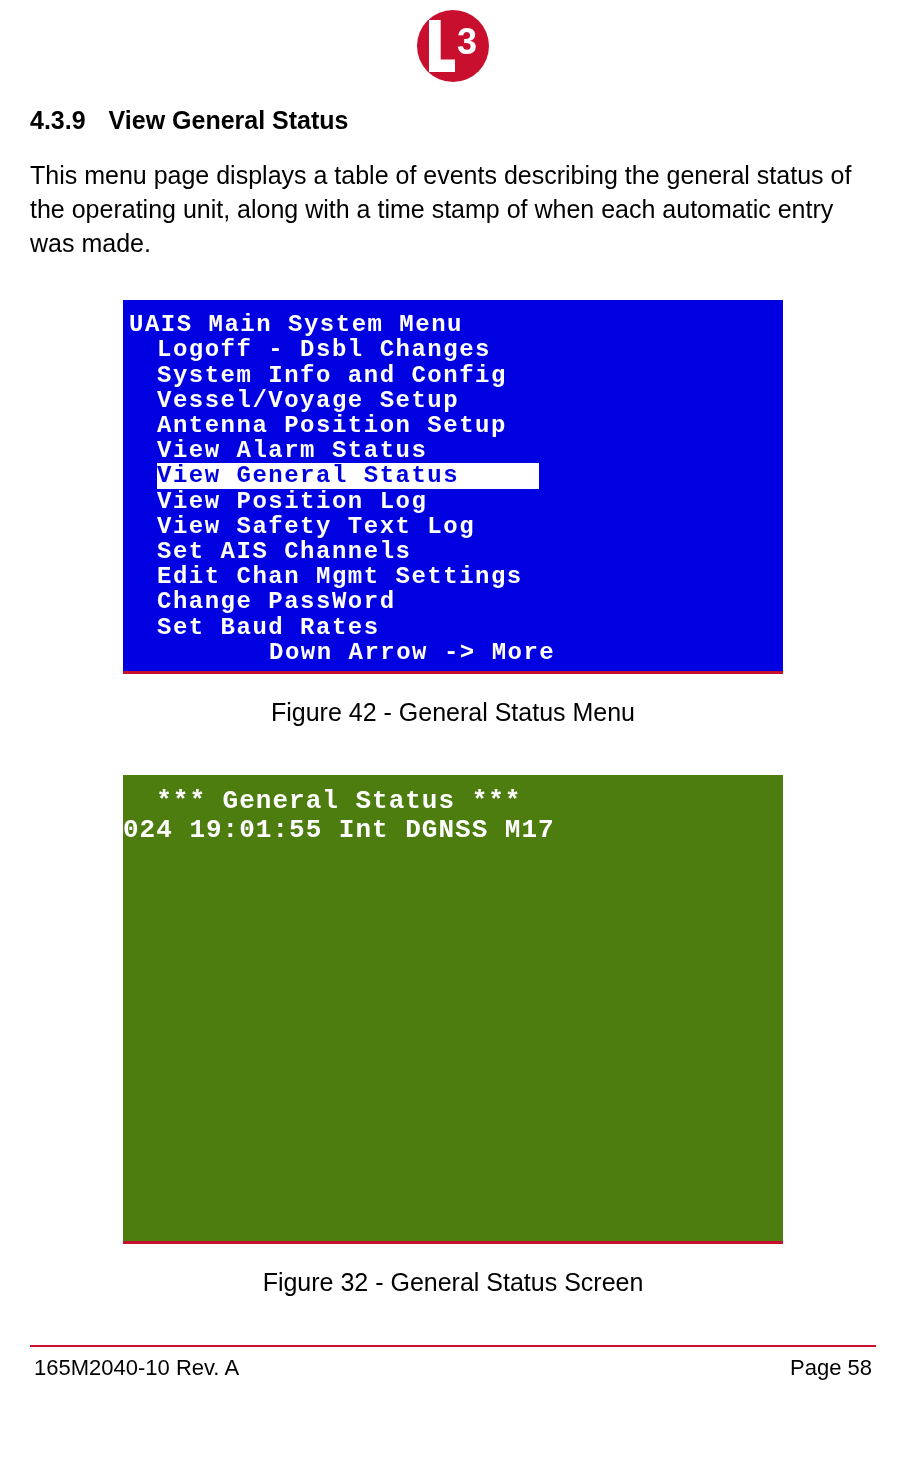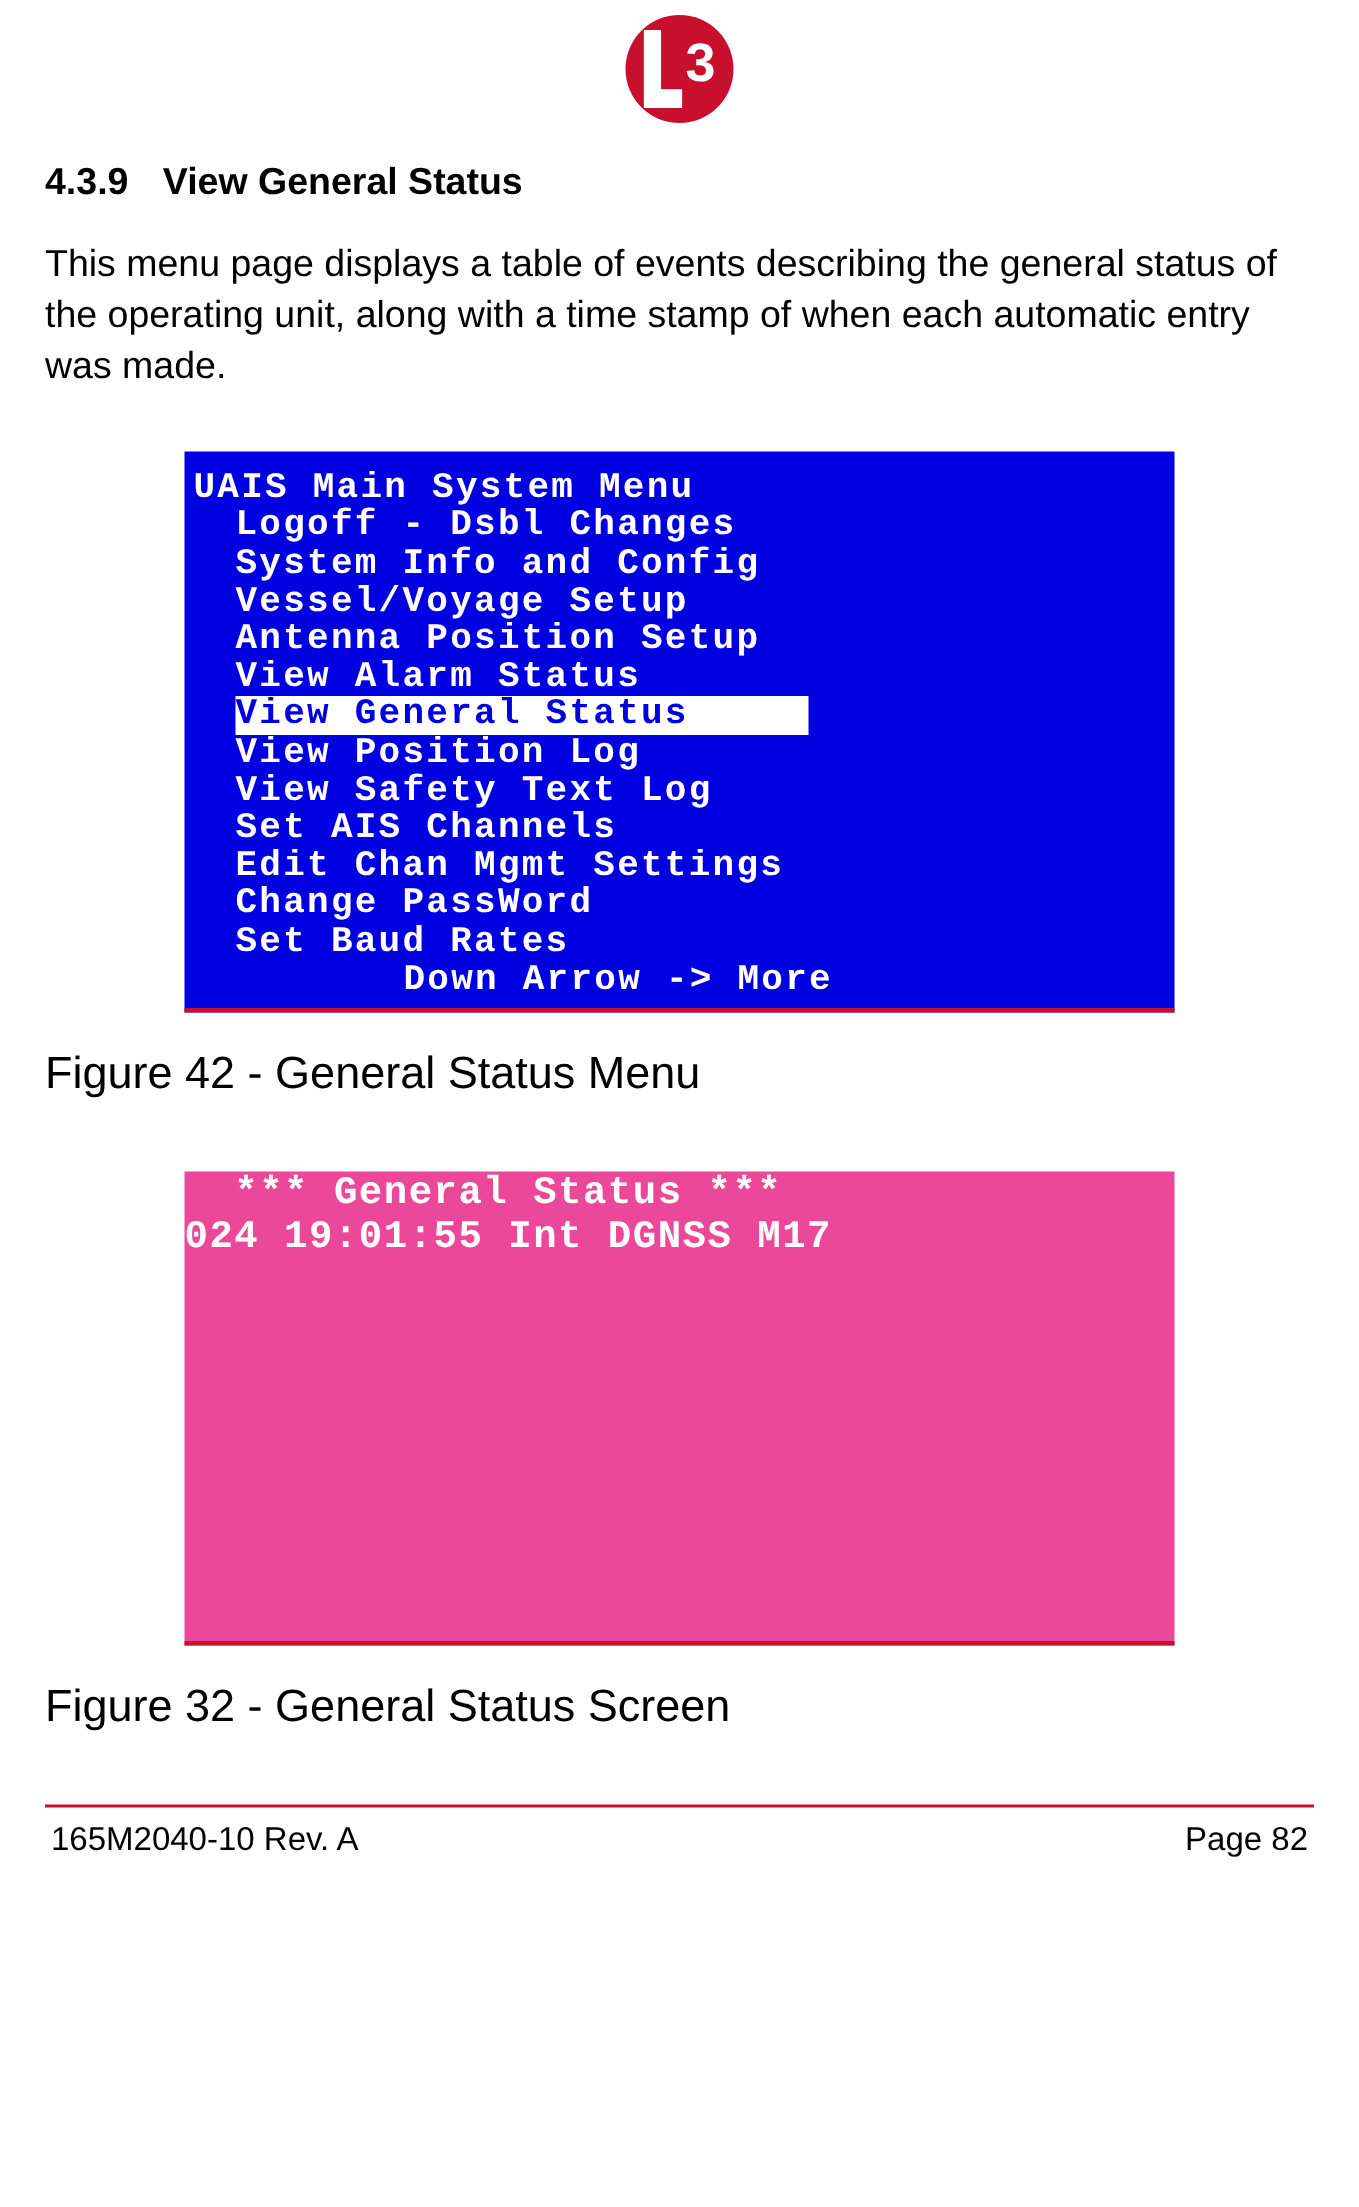--- a/index.html
+++ b/index.html
@@ -80,37 +80,37 @@
     .terminal-line.indent1 { padding-left: 28px; }
     .terminal-line.indent2 { padding-left: 140px; }
     .terminal-line.highlight {
       background: #fff;
       color: #0000e0;
       display: inline-block;
       margin-left: 28px;
       padding-right: 80px;
     }
     .terminal2 {
-      background: #ec4899;
+      background: #4d7c0f;
       margin: 0 auto 24px auto;
       width: 660px;
-      height: 316px;
+      height: 469px;
       border-bottom: 3px solid #c8102e;
-      padding: 0 6px 6px 0;
+      padding: 12px 6px 6px 0;
       box-sizing: border-box;
       font-family: "Courier New", monospace;
       color: #fff;
       font-size: 26px;
       line-height: 1.12;
       letter-spacing: 1px;
       font-weight: bold;
     }
     .figure-caption {
-      text-align: left;
-      font-size: 30px;
+      text-align: center;
+      font-size: 25px;
       margin: 0 0 48px 0;
     }
     .footer-rule {
       border: none;
       border-top: 2px solid #c8102e;
       margin: 40px 0 8px 0;
     }
     .footer {
       display: flex;
       justify-content: space-between;
@@ -159,16 +159,16 @@
   <div class="terminal2">
     <div class="terminal-line">  *** General Status ***</div>
     <div class="terminal-line">024 19:01:55 Int DGNSS M17</div>
   </div>
 
   <p class="figure-caption">Figure 32 - General Status Screen</p>
 
   <hr class="footer-rule">
   <div class="footer">
     <span>165M2040-10 Rev. A</span>
-    <span>Page 82</span>
+    <span>Page 58</span>
   </div>
 
 </div>
 
 </body></html>

